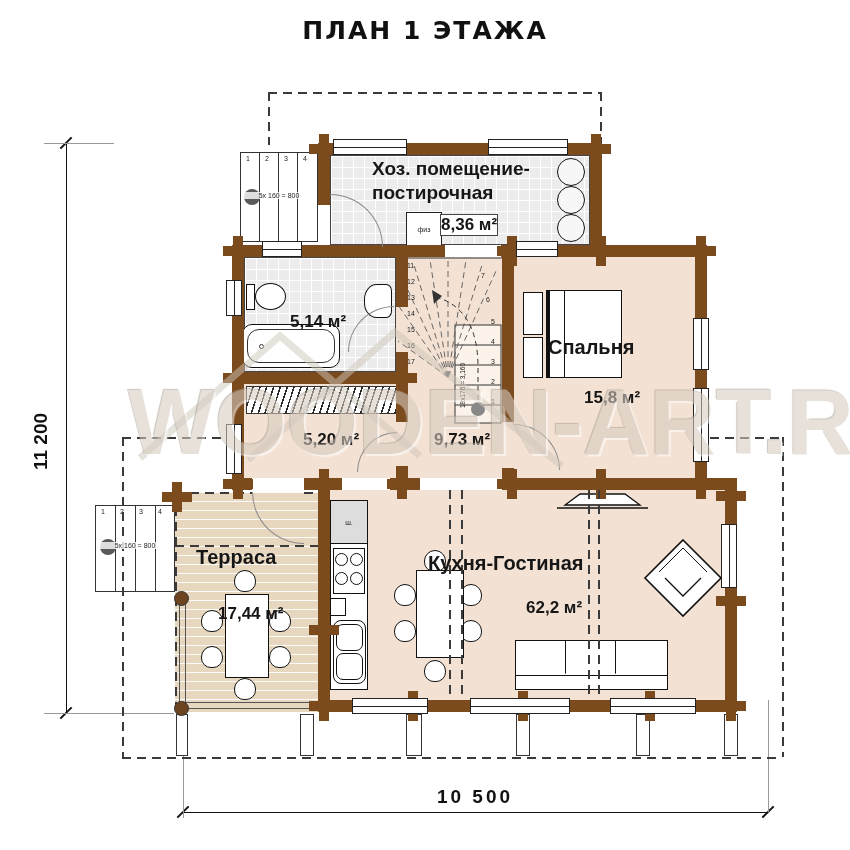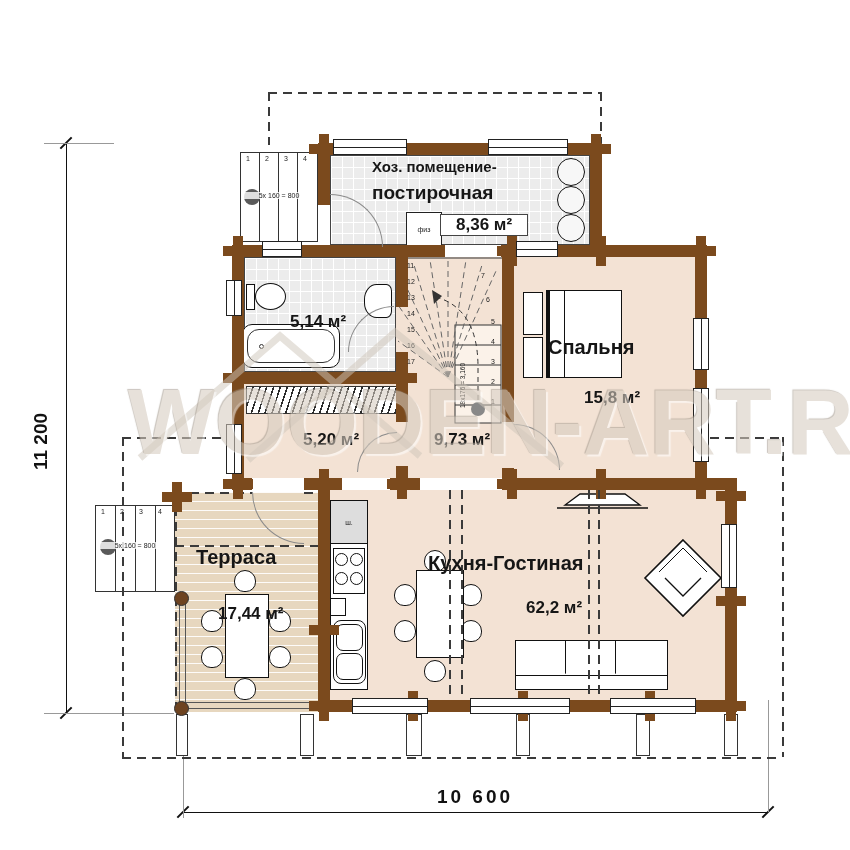--- a/index.html
+++ b/index.html
@@ -43,27 +43,28 @@
          letter-spacing:2px;color:#111;font-family:"DejaVu Sans",sans-serif;}
   .rname{position:absolute;font-weight:bold;font-size:20px;color:#161616;white-space:nowrap;z-index:30;}
   .rarea{position:absolute;font-weight:bold;font-size:17px;color:#161616;white-space:nowrap;z-index:30;}
   .tinytxt{position:absolute;font-size:7px;color:#222;white-space:nowrap;z-index:22;}
   .stepnum{position:absolute;font-size:7px;color:#222;z-index:22;}
   .dimtxt{position:absolute;font-weight:bold;font-size:19px;color:#111;white-space:nowrap;}
   .wmtext{position:absolute;left:128px;top:370px;font-size:92px;font-weight:bold;white-space:nowrap;
           color:#d6ccc0;opacity:.58;z-index:40;pointer-events:none;letter-spacing:0px;
           text-shadow:2px 2px 1px rgba(255,255,255,.95),-2px -2px 2px rgba(188,200,120,.0),-1px -1px 1px #a49a8e;}
   .hangers{background-image:repeating-linear-gradient(108deg,transparent 0 5px,#2a2a2a 5px 6.5px);}
-  .labelbox{background:#fff;border:1px solid #444;padding:0 15px;}
+  .labelbox{background:#fff;border:1px solid #444;padding:0 0;}
 </style>
 </head>
 <body>
 
 <div id="canvas">
 
+  <div class="title">ПЛАН 1 ЭТАЖА</div>
 
   <svg class="abs" style="left:130px;top:318px;z-index:39;opacity:.5;pointer-events:none" width="500" height="160" viewBox="0 0 500 160">
     <polyline points="10,140 150,18 290,138" fill="none" stroke="#cfc6ba" stroke-width="7"></polyline>
     <polyline points="118,142 265,14 432,148" fill="none" stroke="#cfc6ba" stroke-width="7"></polyline>
   </svg>
   <div class="wmtext">WOODEN-ART.RU</div>
 
   <div class="abs floor-tile" style="left:330px;top:155px;width:260px;height:90px;z-index:1"></div>
   <div class="abs floor-pink" style="left:244px;top:257px;width:451px;height:221px;z-index:1"></div>
   <div class="abs floor-tile" style="left:244px;top:257px;width:152px;height:115px;z-index:2"></div>
@@ -179,21 +180,21 @@
     <circle cx="82" cy="152" r="7" fill="#888"></circle>
   </svg>
   <div class="tinytxt" style="left:459px;top:408px;transform:rotate(-90deg);transform-origin:0 0;font-size:6.5px">18х176 = 3,160</div>
 
   <div class="arc arc-tr" style="left:330px;top:194px;width:53px;height:53px;z-index:14"></div>
   <div class="arc arc-tl" style="left:348px;top:306px;width:46px;height:46px;z-index:14"></div>
   <div class="arc arc-tl" style="left:357px;top:432px;width:40px;height:40px;z-index:14"></div>
   <div class="arc arc-tr" style="left:514px;top:424px;width:46px;height:46px;z-index:14"></div>
   <div class="arc arc-bl" style="left:252px;top:492px;width:52px;height:52px;z-index:14"></div>
 
-  <div class="rname" style="left:372px;top:158px;font-size:15px">Хоз. помещение-</div>
+  <div class="rname" style="left:372px;top:158px;font-size:19px">Хоз. помещение-</div>
   <div class="rname" style="left:372px;top:182px;font-size:19px">постирочная</div>
   <div class="rarea labelbox" style="left:440px;top:214px">8,36 м²</div>
   <div class="rarea" style="left:290px;top:312px">5,14 м²</div>
   <div class="rname" style="left:548px;top:336px">Спальня</div>
   <div class="rarea" style="left:584px;top:388px">15,8 м²</div>
   <div class="rarea" style="left:303px;top:430px">5,20 м²</div>
   <div class="rarea" style="left:434px;top:430px">9,73 м²</div>
   <div class="rname" style="left:196px;top:546px">Терраса</div>
   <div class="rarea" style="left:218px;top:604px">17,44 м²</div>
   <div class="rname" style="left:428px;top:552px">Кухня-Гостиная</div>
@@ -203,21 +204,21 @@
   <div class="dim-line" style="left:183px;top:812px;width:585px;height:1px"></div>
   <div class="tick" style="left:58px;top:142px"></div>
   <div class="tick" style="left:58px;top:712px"></div>
   <div class="tick" style="left:175px;top:811px"></div>
   <div class="tick" style="left:760px;top:811px"></div>
   <div class="thin-h" style="left:44px;top:143px;width:70px"></div>
   <div class="thin-h" style="left:44px;top:713px;width:130px"></div>
   <div class="thin-v" style="left:183px;top:748px;height:70px"></div>
   <div class="thin-v" style="left:768px;top:700px;height:112px"></div>
   <div class="dimtxt" style="left:30px;top:470px;transform:rotate(-90deg);transform-origin:0 0">11 200</div>
-  <div class="dimtxt" style="left:400px;top:786px;width:150px;text-align:center;letter-spacing:3px">10 600</div>
+  <div class="dimtxt" style="left:400px;top:786px;width:150px;text-align:center;letter-spacing:3px">10 500</div>
 
 <div class="wall" style="left: 318px; top: 143px; width: 284px; height: 12px; z-index: 10;"></div>
     <div class="wall" style="left: 318px; top: 143px; width: 12px; height: 62px; z-index: 10;"></div>
     <div class="wall" style="left: 590px; top: 143px; width: 12px; height: 102px; z-index: 10;"></div>
     <div class="wall" style="left: 232px; top: 245px; width: 213px; height: 12px; z-index: 10;"></div>
     <div class="wall" style="left: 501px; top: 245px; width: 206px; height: 12px; z-index: 10;"></div>
     <div class="wall" style="left: 232px; top: 245px; width: 12px; height: 245px; z-index: 10;"></div>
     <div class="wall" style="left: 695px; top: 245px; width: 12px; height: 245px; z-index: 10;"></div>
     <div class="wall" style="left: 232px; top: 372px; width: 170px; height: 12px; z-index: 10;"></div>
     <div class="wall" style="left: 396px; top: 257px; width: 12px; height: 50px; z-index: 10;"></div>

